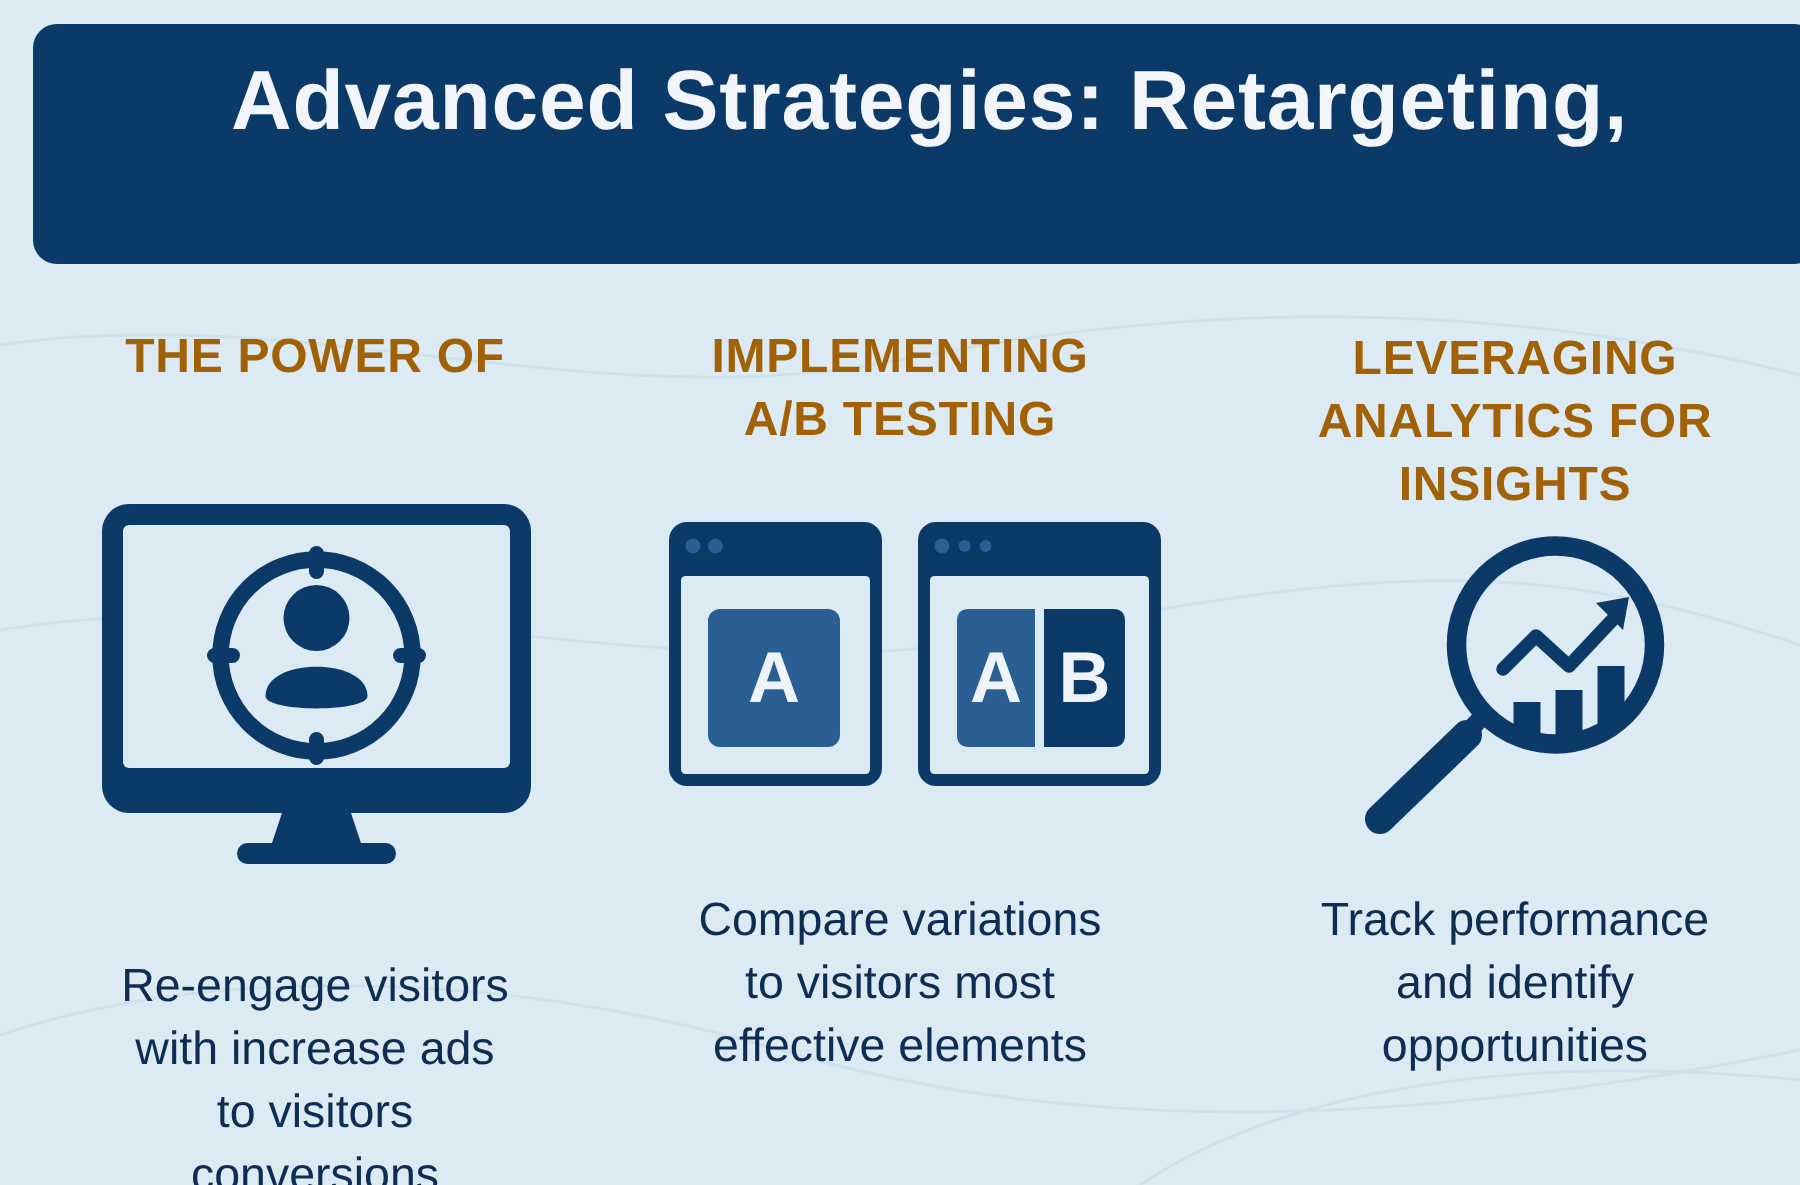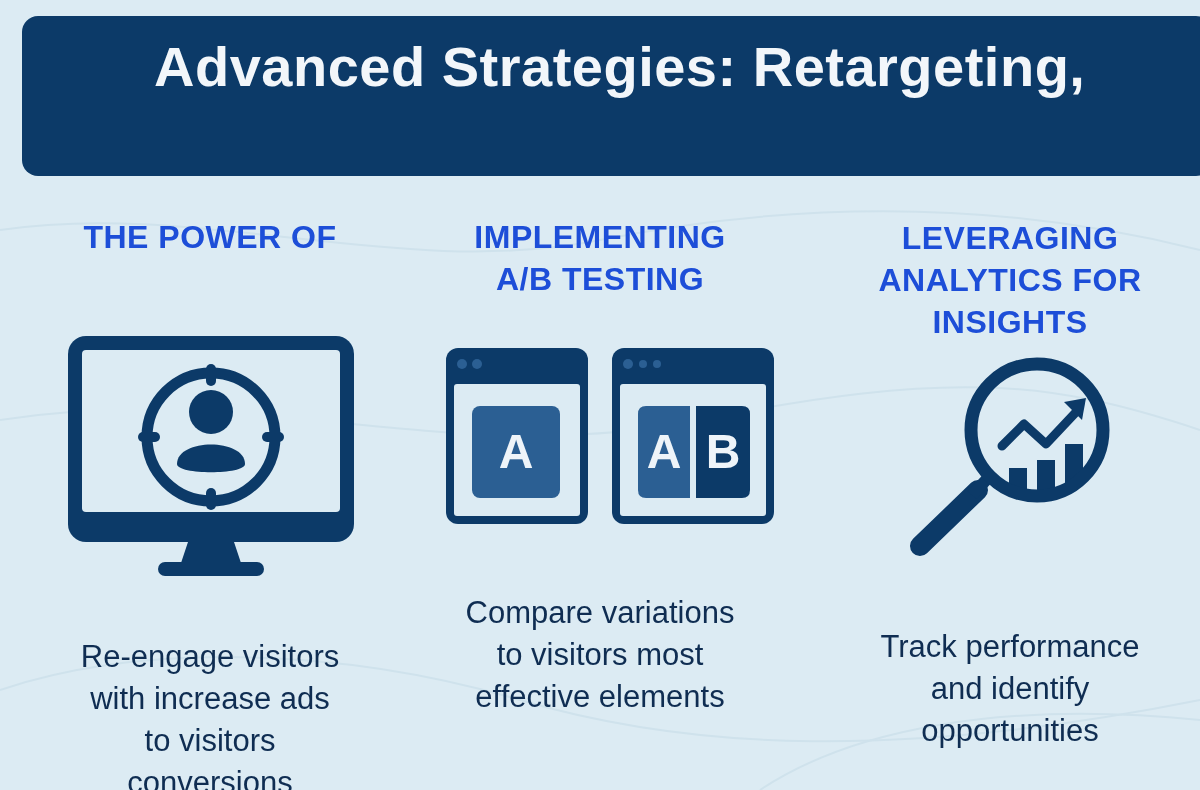--- a/index.html
+++ b/index.html
@@ -15,21 +15,21 @@
     background: #0c3a68; border-radius: 16px; z-index: 1;
   }
   .title-line {
     position: absolute; color: #f2f6fa; font-weight: bold; font-size: 56px;
     white-space: nowrap; letter-spacing: 0.5px;
   }
   .title-line.l1 { left: 132px; top: 18px; }
   .title-line.l2 { left: 268px; top: 86px; }
   .col { position: absolute; z-index: 1; text-align: center; }
   .heading {
-    font-weight: bold; font-size: 32px; line-height: 42px; color: #1d4ed8;
+    font-weight: bold; font-size: 32px; line-height: 42px; color: #a16207;
     letter-spacing: 0.5px; text-transform: uppercase;
   }
   .body-text { font-size: 31px; line-height: 42px; color: #0f2d52; }
   .icon { position: absolute; z-index: 1; }
 </style>
 </head>
 <body>
 
 <svg class="bg-waves" width="1200" height="790" viewBox="0 0 1200 790">
   <path d="M0 230 C 200 200, 400 280, 600 240 S 1000 200, 1200 250" fill="none" stroke="#cfe2ec" stroke-width="2"></path>
@@ -119,17 +119,17 @@
   <g clip-path="url(#lensClip)">
     <rect x="103" y="118" width="18" height="40" fill="#0c3a68"></rect>
     <rect x="131" y="110" width="18" height="50" fill="#0c3a68"></rect>
     <rect x="159" y="94" width="18" height="66" fill="#0c3a68"></rect>
   </g>
   <circle cx="131" cy="80" r="66" fill="none" stroke="#0c3a68" stroke-width="13"></circle>
   <polyline points="96,96 118,74 140,94 172,60" fill="none" stroke="#0c3a68" stroke-width="9" stroke-linecap="round" stroke-linejoin="round"></polyline>
   <polygon points="158,52 180,48 176,70" fill="#0c3a68"></polygon>
 </svg>
 
-<div class="col" style="left:830px; top:592px; width:360px;margin-top:34px;">
+<div class="col" style="left:830px; top:592px; width:360px;">
   <div class="body-text">Track performance</div>
   <div class="body-text">and identify</div>
   <div class="body-text">opportunities</div>
 </div>
 
 </body></html>

